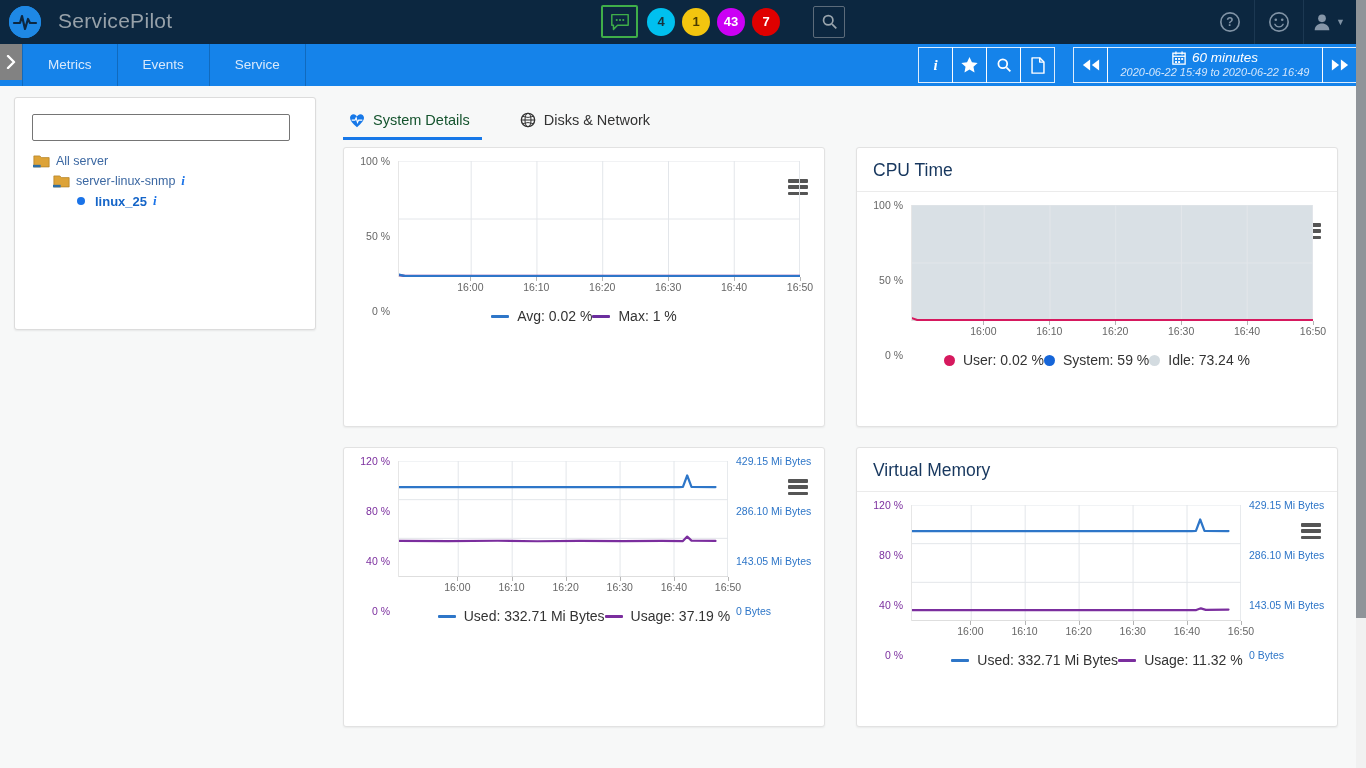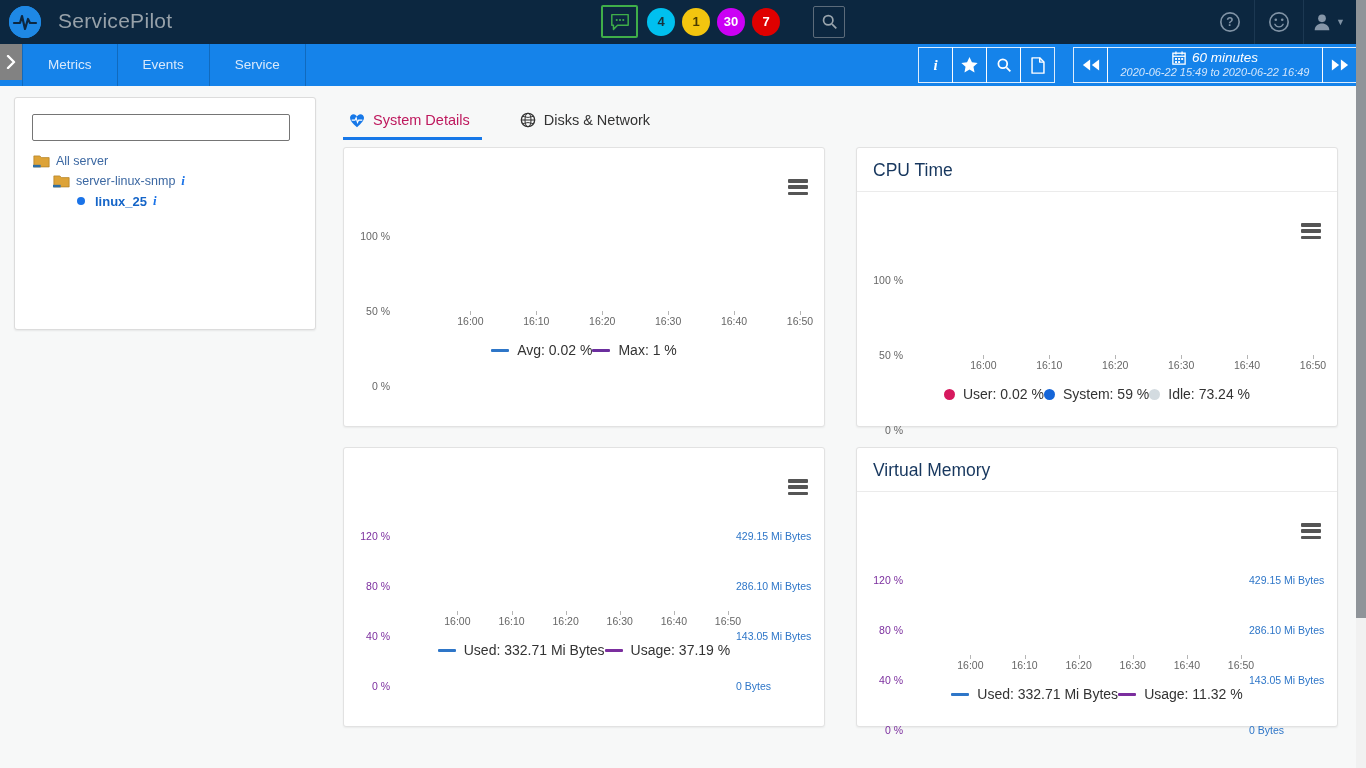--- a/index.html
+++ b/index.html
@@ -44,28 +44,28 @@
   .tree-row.r2 { padding-left:38px; }
   .tree-row.r3 { padding-left:62px; }
   .tree-label { color:#3c68a2; }
   .tree-label.leaf { color:#1565c8; font-weight:bold; font-size:13px; }
   .info-i { color:#1a73e8; font-family:"Liberation Serif", serif; font-style:italic; font-weight:bold; font-size:13px; }
   .bullet { width:8px; height:8px; border-radius:50%; background:#1a73e8; margin-right:4px; }
 
   
   .main-tabs { position:absolute; left:345px; top:100px; height:40px; display:flex; gap:42px; }
   .main-tab { display:flex; align-items:center; gap:8px; font-size:14.5px; padding:0 4px; height:40px; position:relative; cursor:pointer; color:#333; }
-  .main-tab.active { color:#be185d; }
+  .main-tab.active { color:#14532d; }
   .main-tab.active::after { content:""; position:absolute; left:-2px; right:-8px; bottom:0; height:3px; background:#1778e8; }
 
   
   .panel { position:absolute; width:482px; height:280px; background:#fff; border:1px solid #e2e2e2; border-radius:3px; box-shadow:0 1px 2px rgba(0,0,0,.06); }
   .panel-title { height:44px; line-height:44px; padding:0 16px; font-size:17.5px; color:#17375e; border-bottom:1px solid #ebebeb; }
   .chart-body { position:relative; height:234px; }
-  .chart-grid { display:flex; height:150px; margin-top:13px;align-items:center; }
+  .chart-grid { display:flex; height:116px; margin-top:13px; }
   .ycol { width:54px; position:relative; }
   .ycol .yt { position:absolute; right:8px; font-size:10.5px; color:#666; white-space:nowrap; }
   .rcol { position:relative; }
   .rcol .yt { position:absolute; left:8px; font-size:10.5px; color:#2e76c8; white-space:nowrap; }
   .plot { flex:1; position:relative; border-left:1px solid #e6e6e6; }
   .plot svg { position:absolute; inset:0; width:100%; height:100%; display:block; }
   .xaxis { position:relative; height:17px; }
   .xaxis .xt { position:absolute; top:4px; transform:translateX(-50%); font-size:10.5px; color:#666; white-space:nowrap; }
   .xaxis .tickmark { position:absolute; top:0; width:1px; height:4px; background:#b5b5b5; }
   .legend { display:flex; justify-content:center; margin-top:14px; font-size:14px; color:#333; }
@@ -96,21 +96,21 @@
       <svg width="20" height="18" viewBox="0 0 24 22">
           <path d="M2 2 h20 v13 h-13 l-5 5 v-5 h-2 z" fill="none" stroke="#3fae49" stroke-width="1.8" stroke-linejoin="round"></path>
           <circle cx="8" cy="8.5" r="1.3" fill="#3fae49"></circle>
           <circle cx="12" cy="8.5" r="1.3" fill="#3fae49"></circle>
           <circle cx="16" cy="8.5" r="1.3" fill="#3fae49"></circle>
         </svg>
     </div>
     <div id="badges" style="display:flex; gap:7px;">
         <div class="badge" style="background: rgb(0, 192, 239); color: rgb(23, 51, 61);">4</div>
         <div class="badge" style="background: rgb(243, 197, 15); color: rgb(74, 59, 0);">1</div>
-        <div class="badge" style="background: rgb(203, 0, 245); color: rgb(255, 255, 255);">30</div>
+        <div class="badge" style="background: rgb(203, 0, 245); color: rgb(255, 255, 255);">43</div>
         <div class="badge" style="background: rgb(223, 0, 0); color: rgb(255, 255, 255);">7</div>
       </div>
     <div class="search-btn">
       <svg width="17" height="17" viewBox="0 0 20 20">
           <circle cx="8.5" cy="8.5" r="5.5" fill="none" stroke="#9aa5ad" stroke-width="2"></circle>
           <line x1="13" y1="13" x2="18" y2="18" stroke="#9aa5ad" stroke-width="2"></line>
         </svg>
     </div>
   </div>
 

